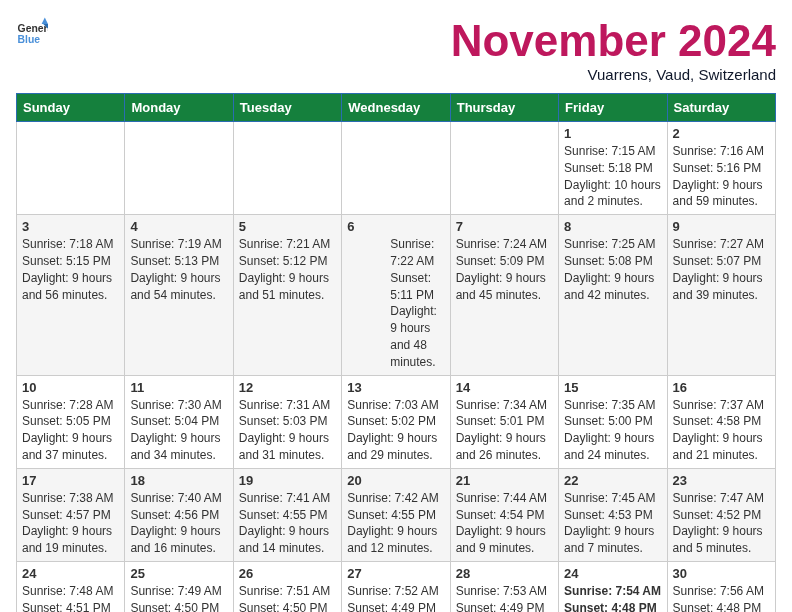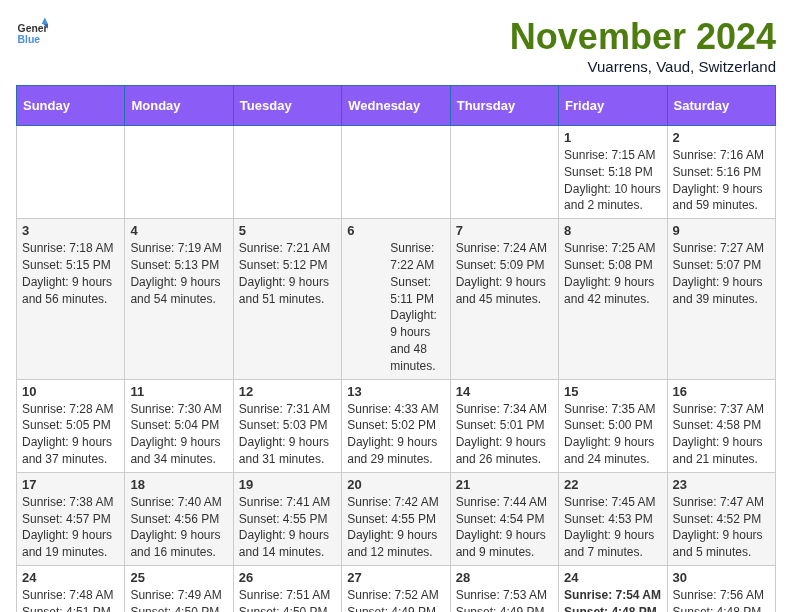--- a/index.html
+++ b/index.html
@@ -22,37 +22,37 @@
       gap: 4px;
     }
     .logo-icon {
       width: 32px;
       height: 32px;
     }
     .title-block {
       text-align: right;
     }
     .month-title {
-      font-size: 36px;
+      font-size: 44px;
       font-weight: bold;
-      color: #4d7c0f;
+      color: #be185d;
     }
     .location {
       font-size: 15px;
       color: #0f172a;
     }
     .calendar {
       width: 100%;
       border-collapse: collapse;
     }
     .calendar th {
-      background: #8b5cf6;
+      background: #15803d;
       color: #fff;
       text-align: left;
-      padding: 12px 6px;
+      padding: 6px 6px;
       font-size: 13px;
       border: 1px solid #2a6cb1;
     }
     .calendar td {
       vertical-align: top;
       border: 1px solid #ccc;
       padding: 4px 5px;
       width: calc(100% / 7);
       min-height: 80px;
       background: #fff;
@@ -197,21 +197,21 @@
         </td>
         <td>
           <span class="day-num">12</span>
           <div class="day-info" style="white-space: pre-line;">Sunrise: 7:31 AM
 Sunset: 5:03 PM
 Daylight: 9 hours
 and 31 minutes.</div>
         </td>
         <td>
           <span class="day-num">13</span>
-          <div class="day-info" style="white-space: pre-line;">Sunrise: 4:33 AM
+          <div class="day-info" style="white-space: pre-line;">Sunrise: 7:03 AM
 Sunset: 5:02 PM
 Daylight: 9 hours
 and 29 minutes.</div>
         </td>
         <td>
           <span class="day-num">14</span>
           <div class="day-info" style="white-space: pre-line;">Sunrise: 7:34 AM
 Sunset: 5:01 PM
 Daylight: 9 hours
 and 26 minutes.</div>

